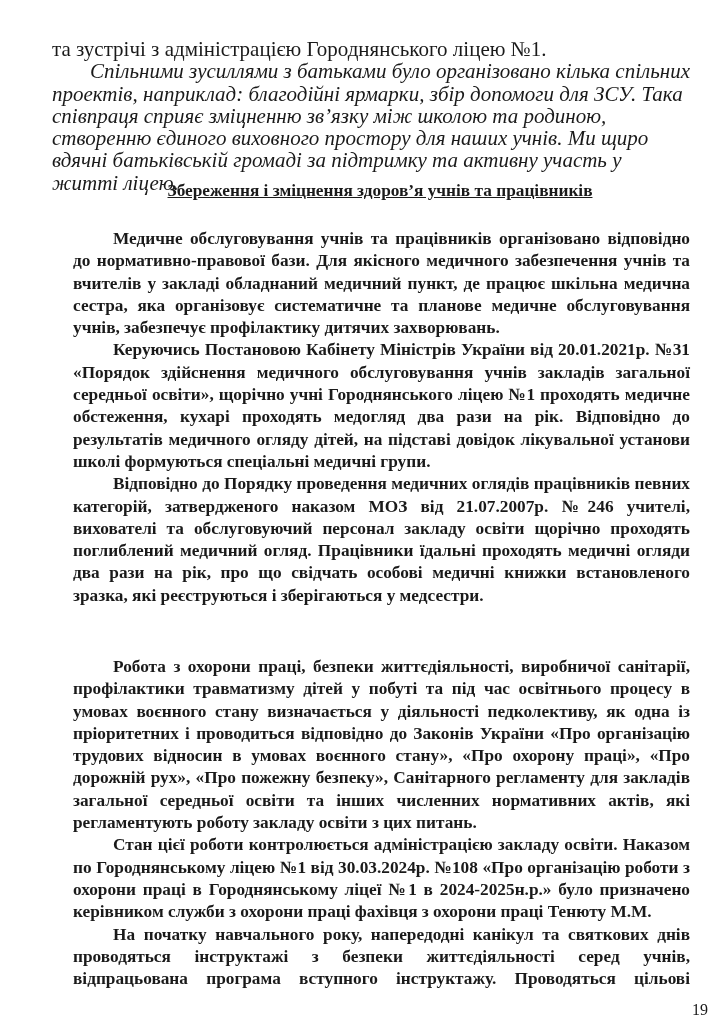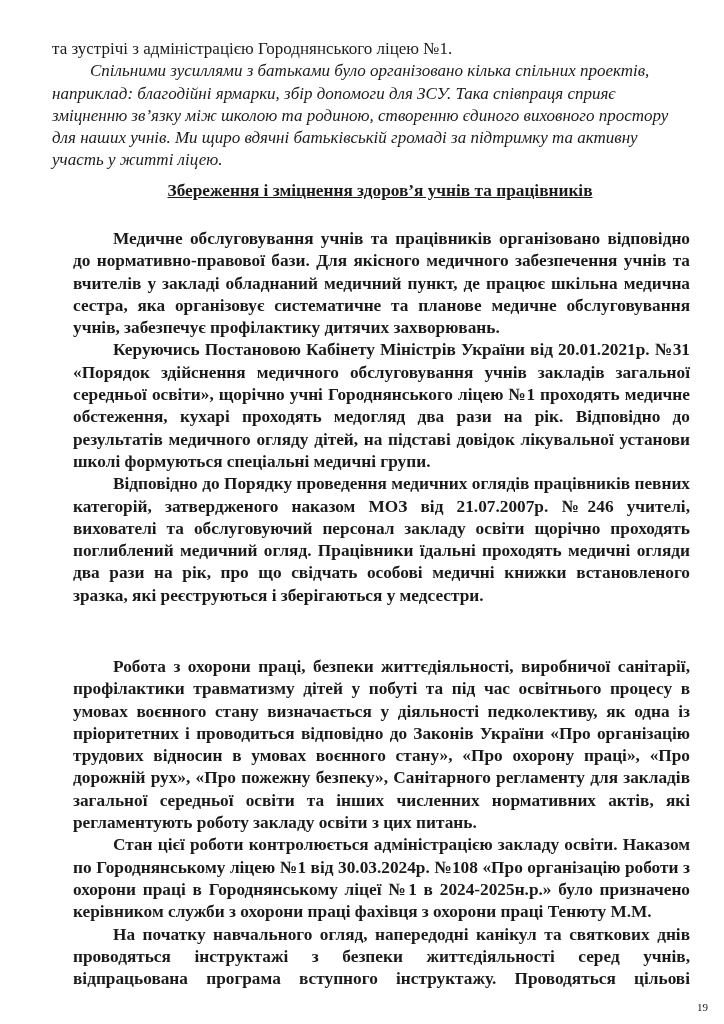--- a/index.html
+++ b/index.html
@@ -3,38 +3,38 @@
   <meta charset="utf-8">
   <style>
     html, body { margin: 0; padding: 0; background: #ffffff; }
     body {
       width: 724px; height: 1024px; position: relative; overflow: hidden;
       font-family: "Liberation Serif", serif; color: #1a1a1a;
     }
     .page { position: absolute; left: 0; top: 0; width: 724px; height: 1024px; }
     .block-top {
       position: absolute; left: 52px; top: 38px; width: 640px;
-      font-size: 17px; line-height: 22.3px;
+      font-size: 21px; line-height: 22.3px;
     }
     .block-top p { margin: 0; }
     .block-top .indent { text-indent: 38px; font-style: italic; }
     .heading {
       position: absolute; left: 0; width: 724px; text-align: center;
       font-weight: bold; text-decoration: underline; font-size: 17.3px;
       padding-left: 36px; box-sizing: border-box;
     }
     .section {
       position: absolute; left: 73px; width: 617px;
       font-size: 17.3px; line-height: 22.3px; text-align: justify;
     }
     .section p { margin: 0; text-indent: 40px; font-weight: bold; }
     .section p.last-left { text-align-last: left; }
     .section p.full { text-align-last: justify; }
     .page-number {
-      position: absolute; right: 16px; top: 1001px; font-size: 11px;
+      position: absolute; right: 16px; top: 1001px; font-size: 16px;
     }
   </style>
 </head>
 <body>
 
 <div class="page">
 
   <div class="block-top">
     <p>та зустрічі з адміністрацією Городнянського ліцею №1.</p>
     <p class="indent">Спільними зусиллями з батьками було організовано кілька спільних проектів,  наприклад: благодійні ярмарки, збір допомоги для ЗСУ. Така співпраця сприяє зміцненню зв’язку між школою та родиною, створенню єдиного виховного простору для наших учнів. Ми щиро вдячні батьківській громаді за підтримку та активну участь у житті ліцею.</p>
@@ -45,17 +45,17 @@
   <div class="section" style="top:228px;">
     <p class="last-left">Медичне обслуговування учнів та працівників організовано відповідно до нормативно-правової бази. Для якісного медичного забезпечення учнів та вчителів у закладі обладнаний медичний пункт, де працює шкільна медична сестра, яка організовує систематичне та планове медичне обслуговування учнів, забезпечує профілактику дитячих захворювань.</p>
     <p class="last-left">Керуючись Постановою Кабінету Міністрів України   від 20.01.2021р. №31 «Порядок здійснення медичного обслуговування учнів закладів загальної середньої освіти», щорічно учні Городнянського ліцею №1 проходять медичне обстеження, кухарі проходять медогляд два рази на рік. Відповідно до результатів медичного огляду дітей, на підставі довідок лікувальної установи школі формуються спеціальні медичні групи.</p>
     <p class="last-left">Відповідно до Порядку проведення медичних оглядів працівників певних категорій, затвердженого наказом МОЗ від 21.07.2007р. №246 учителі, вихователі та обслуговуючий персонал закладу освіти щорічно проходять поглиблений медичний огляд. Працівники їдальні проходять медичні огляди два рази на рік, про що свідчать особові медичні книжки встановленого зразка, які реєструються і зберігаються у медсестри.</p>
   </div>
 
 
   <div class="section" style="top:656px;">
     <p class="last-left">Робота з охорони праці, безпеки життєдіяльності, виробничої санітарії, профілактики травматизму дітей у побуті та під час освітнього процесу в умовах воєнного стану визначається у діяльності педколективу, як одна із пріоритетних  і проводиться відповідно до Законів України «Про організацію трудових відносин в умовах воєнного стану», «Про охорону праці», «Про дорожній рух», «Про пожежну безпеку», Санітарного регламенту  для закладів загальної середньої освіти та інших численних нормативних актів, які регламентують роботу закладу освіти з цих питань.</p>
     <p class="last-left">Стан цієї роботи контролюється адміністрацією закладу  освіти. Наказом по Городнянському ліцею №1 від 30.03.2024р. №108 «Про організацію роботи з охорони праці в Городнянському ліцеї №1 в 2024-2025н.р.» було призначено керівником служби з охорони праці фахівця з охорони праці Тенюту М.М.</p>
-    <p class="full">На початку навчального огляд, напередодні канікул та святкових днів проводяться інструктажі з безпеки життєдіяльності серед учнів, відпрацьована програма вступного інструктажу. Проводяться цільові</p>
+    <p class="full">На початку навчального року, напередодні канікул та святкових днів проводяться інструктажі з безпеки життєдіяльності серед учнів, відпрацьована програма вступного інструктажу. Проводяться цільові</p>
   </div>
 
   <div class="page-number">19</div>
 </div>
 
 </body></html>

